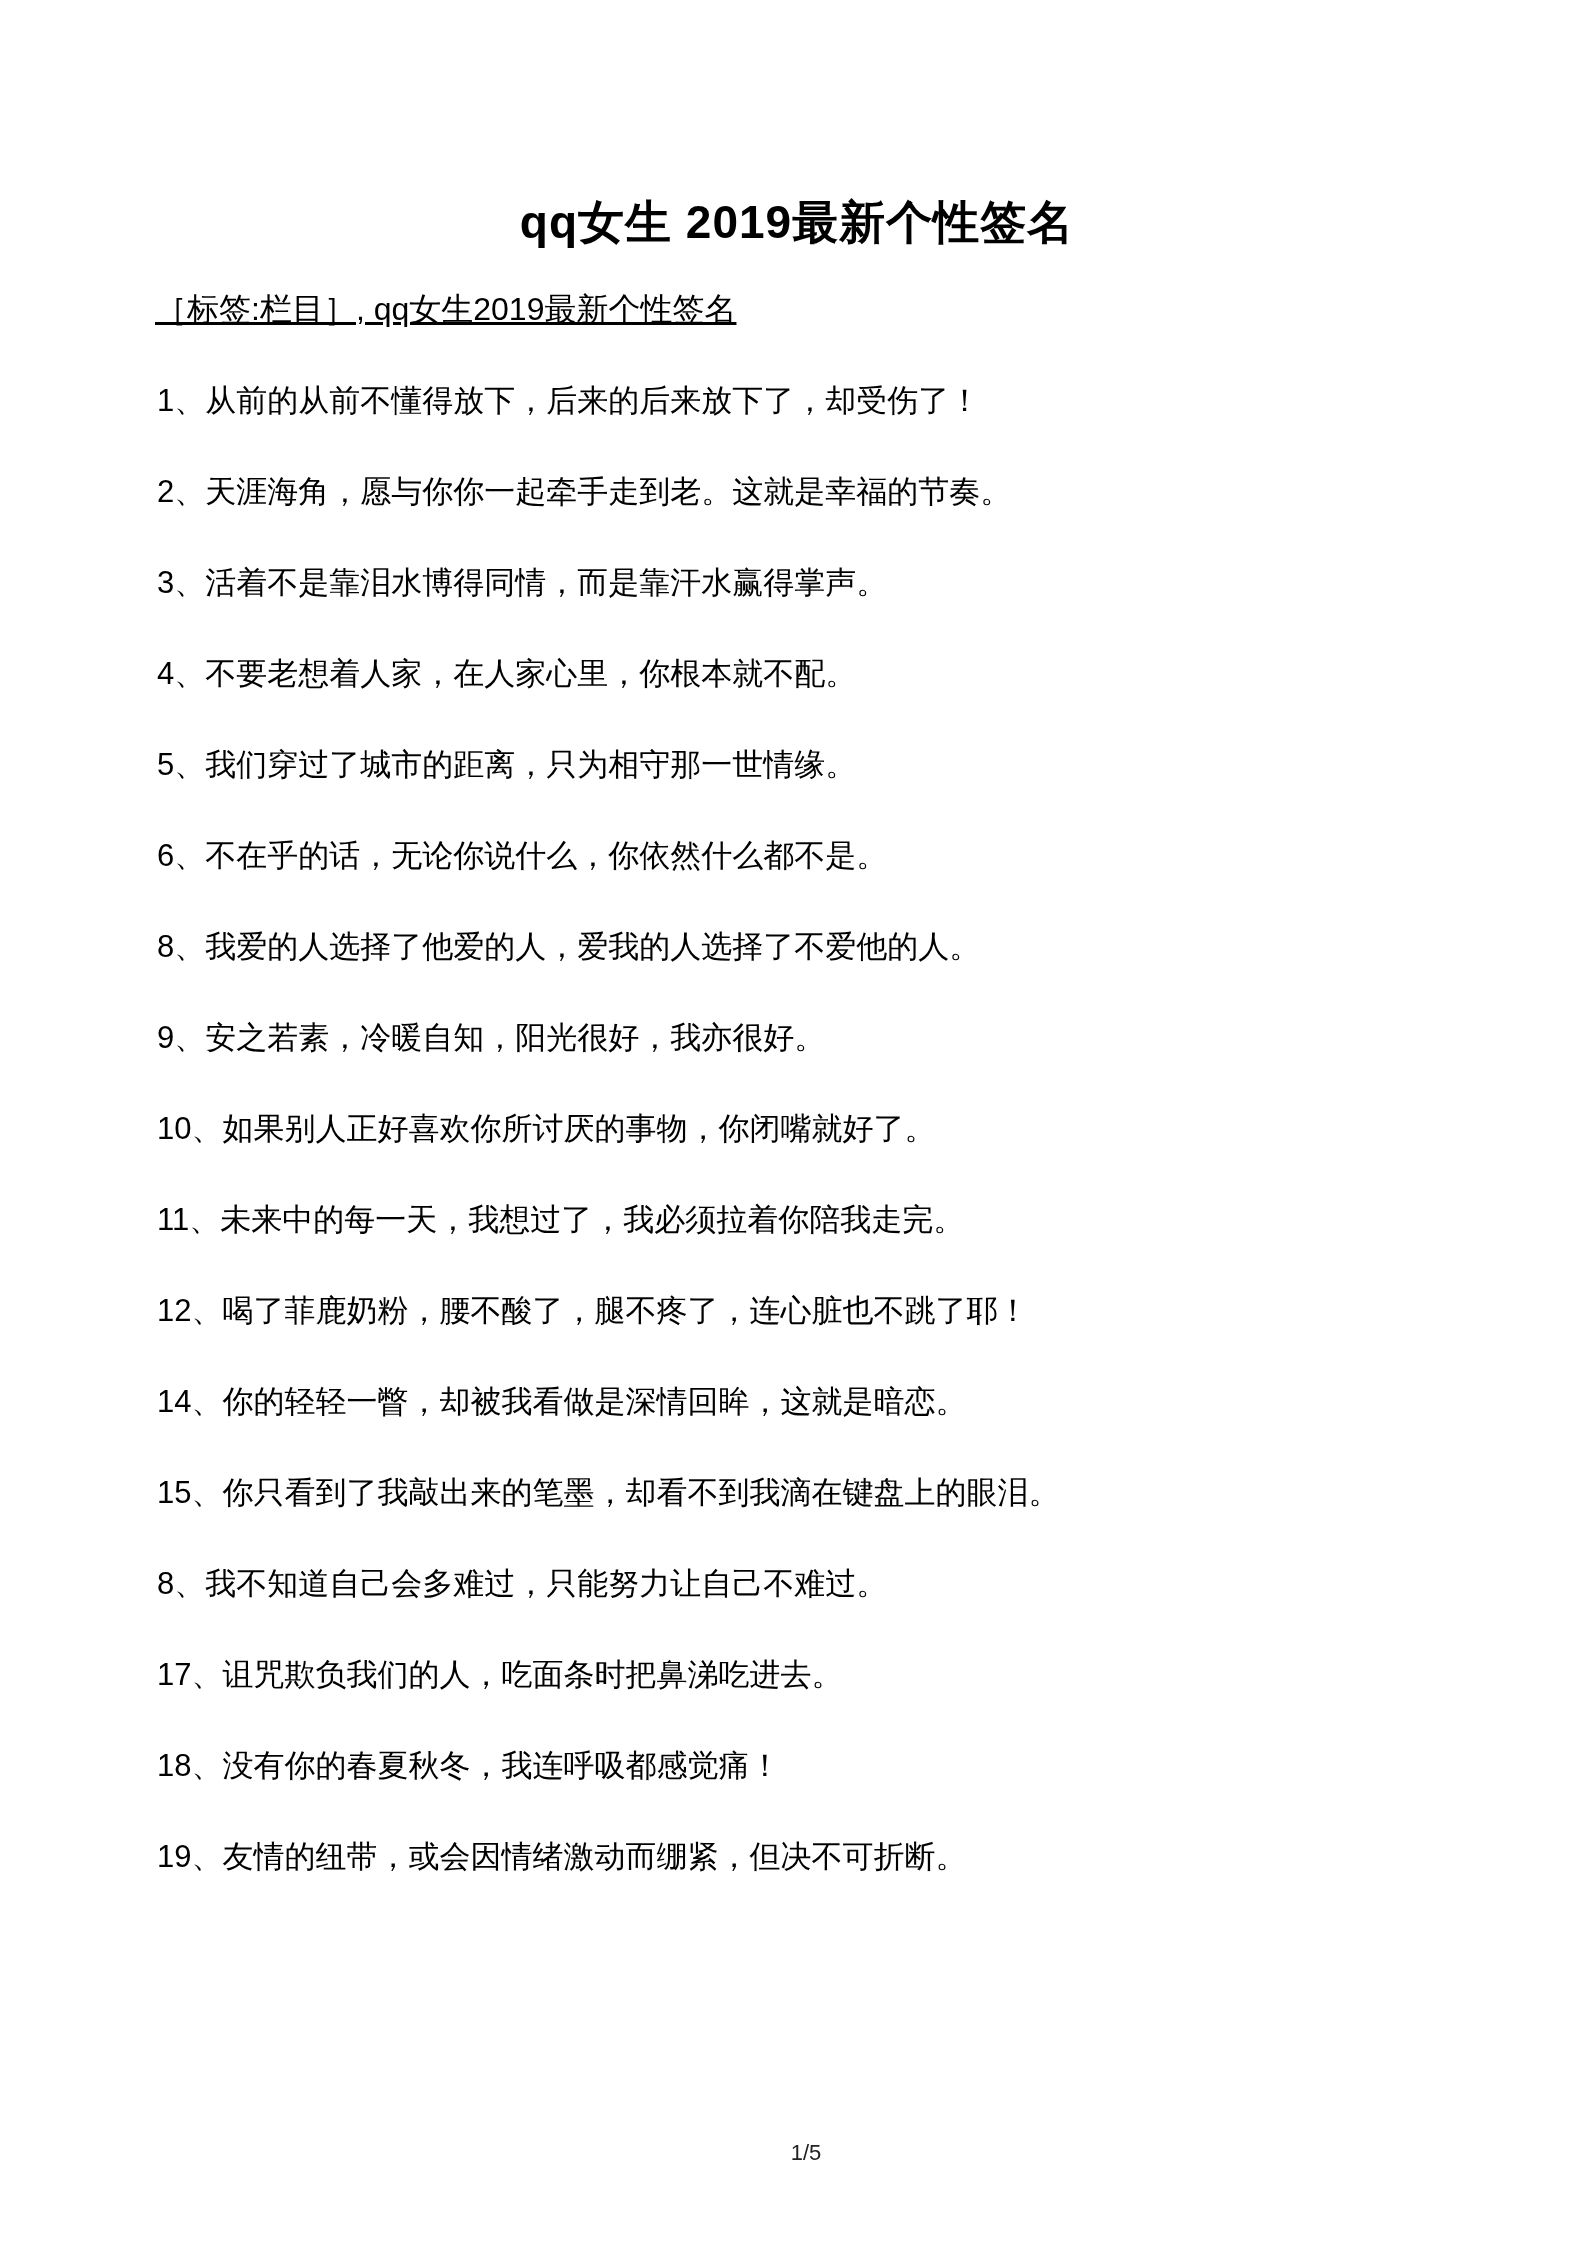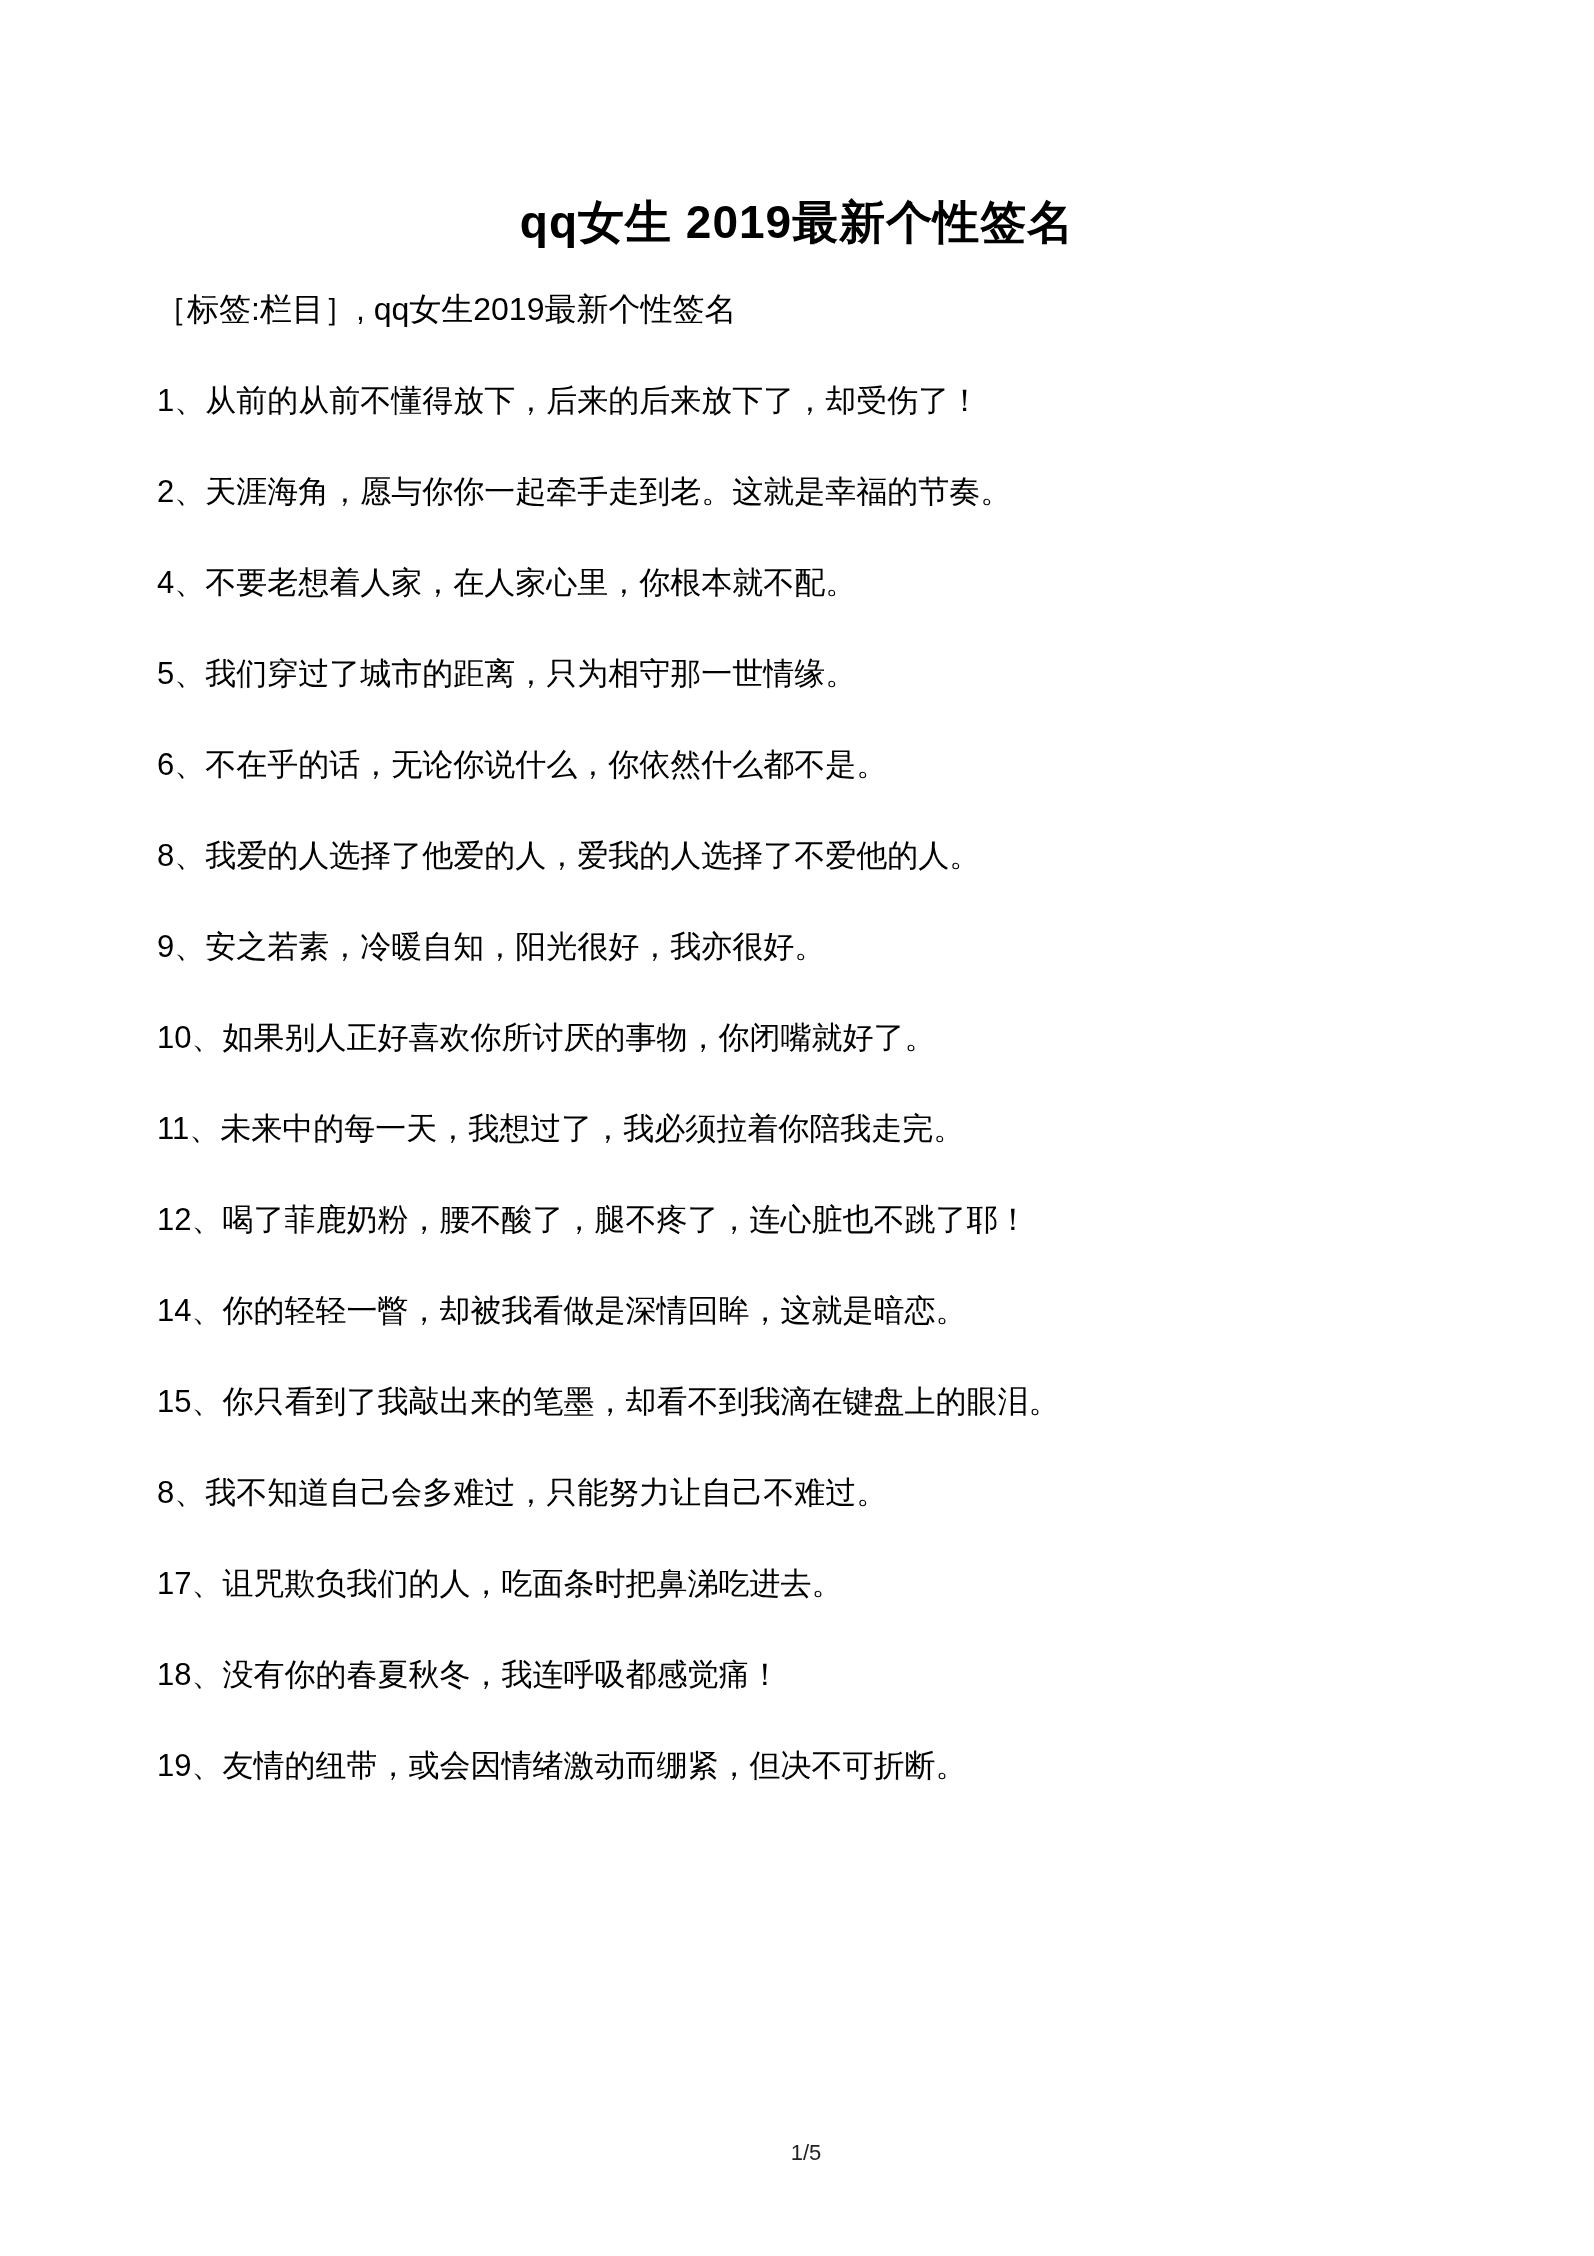--- a/index.html
+++ b/index.html
@@ -25,20 +25,21 @@
     font-weight: bold;
     line-height: 58px;
     letter-spacing: 1px;
     color: #000000;
   }
   .tags-line {
     margin: 37px 160px 0 155px;
     font-size: 32px;
     line-height: 42px;
     color: #000000;
+    text-decoration: underline;
   }
   .sig-list {
     margin: 12px;
     padding: 0;
   }
   .sig-item {
     margin: 50px 150px 0 145px;
     font-size: 31px;
     line-height: 41px;
     color: #000000;
@@ -59,20 +60,21 @@
 
 <div class="page">
 
   <h1 class="doc-title">qq女生 2019最新个性签名</h1>
 
   <p class="tags-line">［标签:栏目］, qq女生2019最新个性签名</p>
 
   <div class="sig-list">
     <div class="sig-item">1、从前的从前不懂得放下，后来的后来放下了，却受伤了！</div>
     <div class="sig-item">2、天涯海角，愿与你你一起牵手走到老。这就是幸福的节奏。</div>
+    <div class="sig-item">3、活着不是靠泪水博得同情，而是靠汗水赢得掌声。</div>
     <div class="sig-item">4、不要老想着人家，在人家心里，你根本就不配。</div>
     <div class="sig-item">5、我们穿过了城市的距离，只为相守那一世情缘。</div>
     <div class="sig-item">6、不在乎的话，无论你说什么，你依然什么都不是。</div>
     <div class="sig-item">8、我爱的人选择了他爱的人，爱我的人选择了不爱他的人。</div>
     <div class="sig-item">9、安之若素，冷暖自知，阳光很好，我亦很好。</div>
     <div class="sig-item">10、如果别人正好喜欢你所讨厌的事物，你闭嘴就好了。</div>
     <div class="sig-item">11、未来中的每一天，我想过了，我必须拉着你陪我走完。</div>
     <div class="sig-item">12、喝了菲鹿奶粉，腰不酸了，腿不疼了，连心脏也不跳了耶！</div>
     <div class="sig-item">14、你的轻轻一瞥，却被我看做是深情回眸，这就是暗恋。</div>
     <div class="sig-item">15、你只看到了我敲出来的笔墨，却看不到我滴在键盘上的眼泪。</div>

